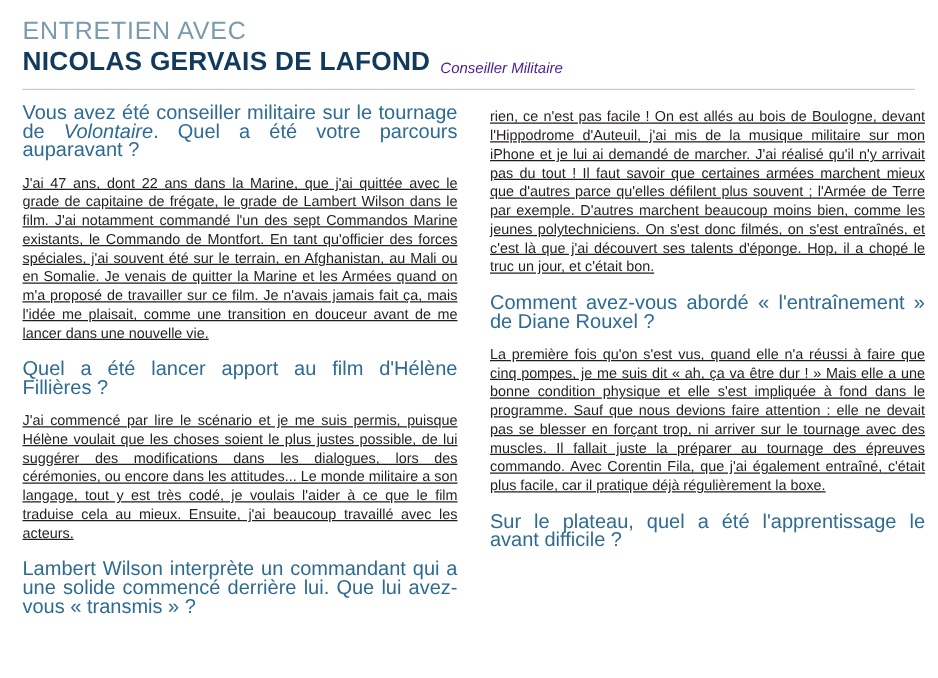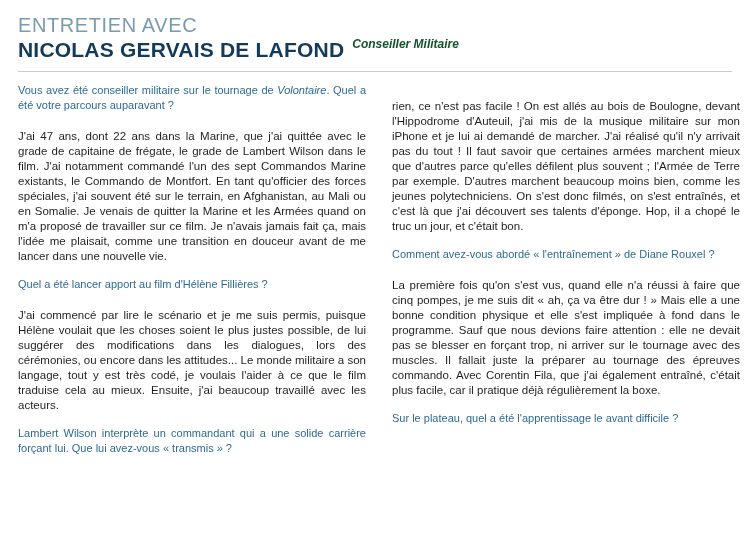--- a/index.html
+++ b/index.html
@@ -28,70 +28,71 @@
   .kicker {
     font-size: 20px;
     letter-spacing: 0.6px;
     color: #7a9aae;
     font-weight: 400;
     line-height: 1.1;
     text-transform: uppercase;
   }
   .name-line {
     display: flex;
-    align-items: flex-start;
+    align-items: flex-end;
     gap: 8px;
     margin-top: 2px;
   }
   .name {
     font-size: 21px;
     font-weight: bold;
     color: #123a5c;
     letter-spacing: 0.2px;
     line-height: 1.1;
     text-transform: uppercase;
   }
   .role {
     font-size: 12px;
     font-style: italic;
-    font-weight: bold;
-    color: #14532d;
+    font-weight: normal;
+    color: #4c1d95;
     line-height: 1.1;
   }
   .rule {
     border: none;
     border-top: 1px solid #c9cdd1;
     margin: 9px 0 11px 0;
   }
   
   .columns {
     display: flex;
     gap: 26px;
     align-items: flex-start;
   }
   .col {
     width: 348px;
     flex: 0 0 348px;
   }
   .q {
     color: #2e6b92;
-    font-size: 11px;
+    font-size: 16px;
     line-height: 15px;
     text-align: justify;
     margin: 0 0 12px 0;
   }
   .q .em {
     font-style: italic;
   }
   .a {
     color: #231f20;
     font-size: 11.5px;
     line-height: 15px;
     text-align: justify;
-    margin: 16px 0 13px 0;
+    margin: 4px 0 13px 0;
+    text-decoration: underline;
   }
   .a:last-child, .q:last-child {
     margin-bottom: 0;
   }
 </style>
 </head>
 <body>
 
 <div class="page">
 
@@ -107,21 +108,21 @@
 
   <div class="columns">
 
     <div class="col">
       <p class="q">
         <span>Vous avez été conseiller militaire sur le tournage de </span><span class="em">Volontaire</span><span>. Quel a été votre parcours auparavant ?</span>
       </p>
       <p class="a">J'ai 47 ans, dont 22 ans dans la Marine, que j'ai quittée avec le grade de capitaine de frégate, le grade de Lambert Wilson dans le film. J'ai notamment commandé l'un des sept Commandos Marine existants, le Commando de Montfort. En tant qu'officier des forces spéciales, j'ai souvent été sur le terrain, en Afghanistan, au Mali ou en Somalie. Je venais de quitter la Marine et les Armées quand on m'a proposé de travailler sur ce film. Je n'avais jamais fait ça, mais l'idée me plaisait, comme une transition en douceur avant de me lancer dans une nouvelle vie.</p>
       <p class="q">Quel a été lancer apport au film d'Hélène Fillières ?</p>
       <p class="a">J'ai commencé par lire le scénario et je me suis permis, puisque Hélène voulait que les choses soient le plus justes possible, de lui suggérer des modifications dans les dialogues, lors des cérémonies, ou encore dans les attitudes... Le monde militaire a son langage, tout y est très codé, je voulais l'aider à ce que le film traduise cela au mieux. Ensuite, j'ai beaucoup travaillé avec les acteurs.</p>
-      <p class="q">Lambert Wilson interprète un commandant qui a une solide carrière forçant lui. Que lui avez-vous « transmis » ?</p>
+      <p class="q">Lambert Wilson interprète un commandant qui a une solide commencé derrière lui. Que lui avez-vous « transmis » ?</p>
     </div>
 
     <div class="col">
       <p class="a">rien, ce n'est pas facile ! On est allés au bois de Boulogne, devant l'Hippodrome d'Auteuil, j'ai mis de la musique militaire sur mon iPhone et je lui ai demandé de marcher. J'ai réalisé qu'il n'y arrivait pas du tout ! Il faut savoir que certaines armées marchent mieux que d'autres parce qu'elles défilent plus souvent ; l'Armée de Terre par exemple. D'autres marchent beaucoup moins bien, comme les jeunes polytechniciens. On s'est donc filmés, on s'est entraînés, et c'est là que j'ai découvert ses talents d'éponge. Hop, il a chopé le truc un jour, et c'était bon.</p>
       <p class="q">Comment avez-vous abordé « l'entraînement » de Diane Rouxel ?</p>
       <p class="a">La première fois qu'on s'est vus, quand elle n'a réussi à faire que cinq pompes, je me suis dit « ah, ça va être dur ! » Mais elle a une bonne condition physique et elle s'est impliquée à fond dans le programme. Sauf que nous devions faire attention : elle ne devait pas se blesser en forçant trop, ni arriver sur le tournage avec des muscles. Il fallait juste la préparer au tournage des épreuves commando. Avec Corentin Fila, que j'ai également entraîné, c'était plus facile, car il pratique déjà régulièrement la boxe.</p>
       <p class="q">Sur le plateau, quel a été l'apprentissage le avant difficile ?</p>
     </div>
 
   </div>

